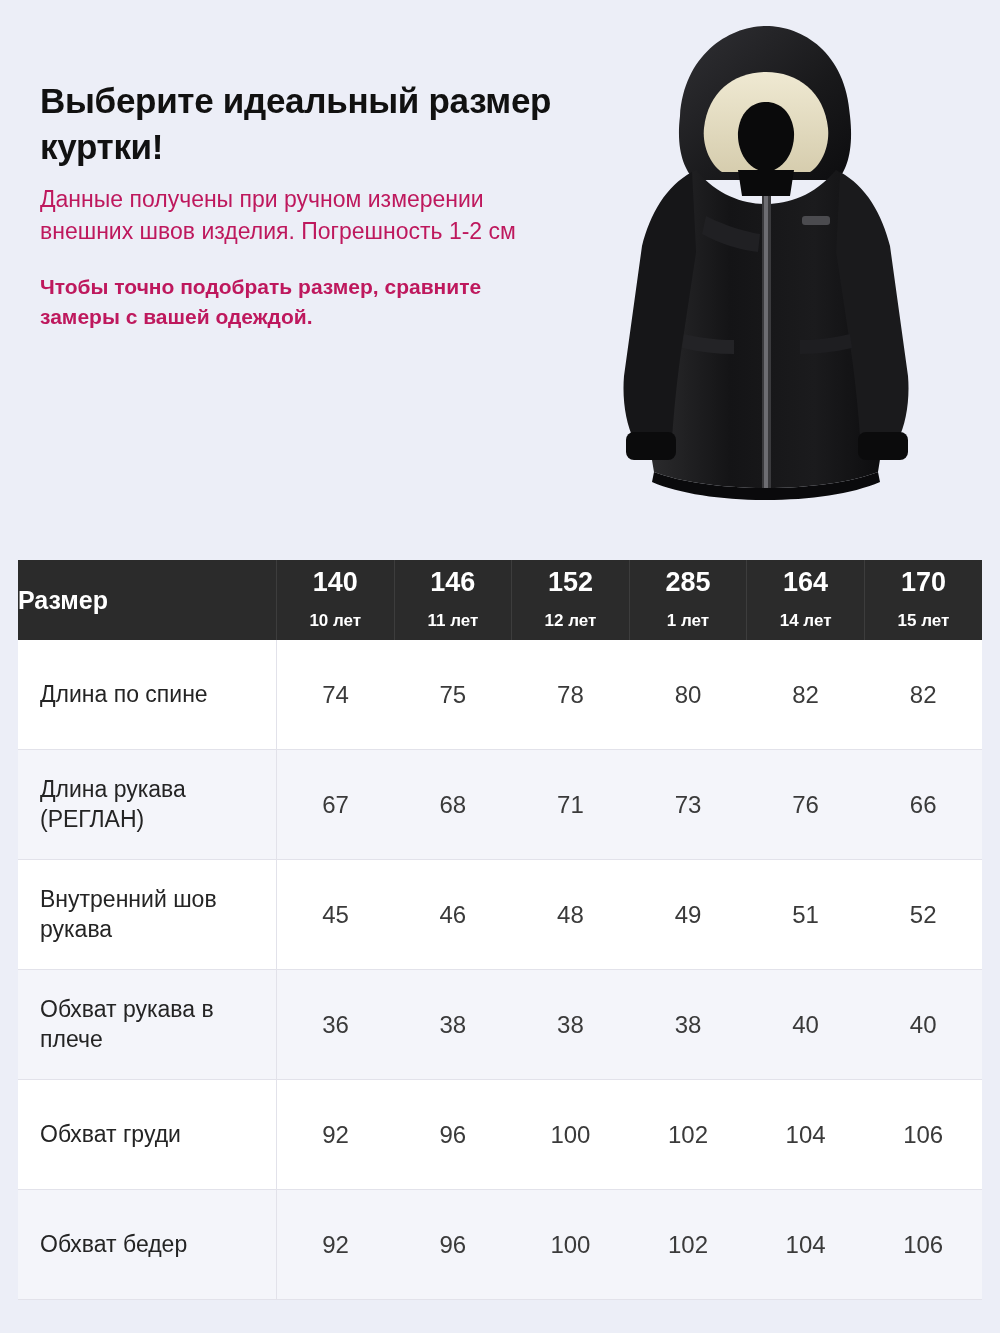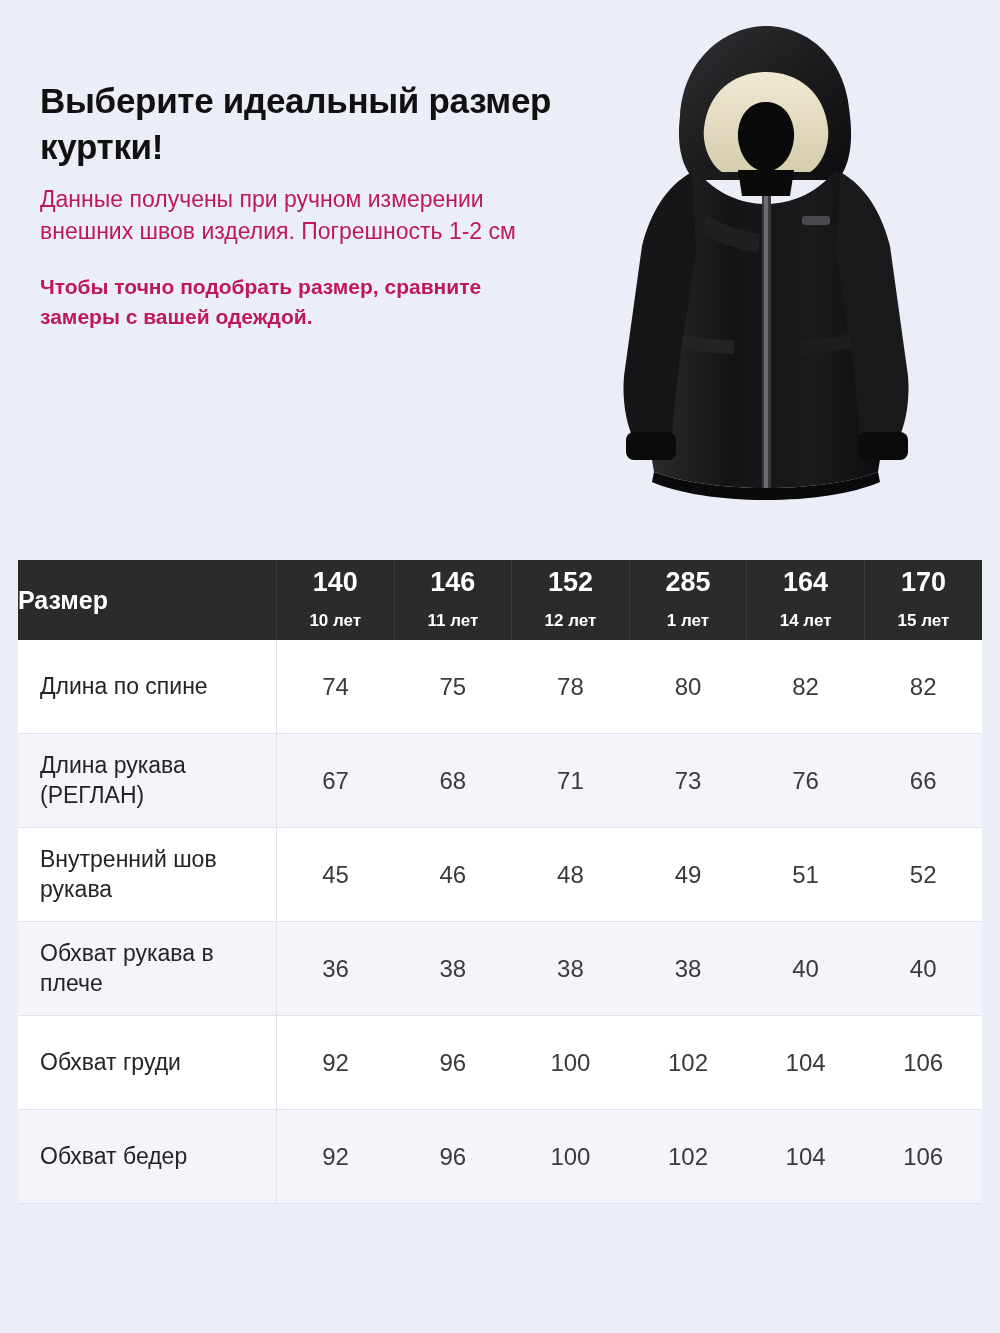--- a/index.html
+++ b/index.html
@@ -107,21 +107,21 @@
     line-height: 1.3;
     margin-top: 14px;
   }
   table.size-table tbody td {
     height: 93px;
     font-size: 24px;
     color: #3a3a3a;
     text-align: center;
     vertical-align: middle;
     border-bottom: 1px solid #e2e2ea;
-    padding: 0;
+    padding: 8px;
   }
   table.size-table tbody td.row-label {
     text-align: left;
     padding-left: 22px;
     font-size: 23px;
     line-height: 1.28;
     color: #242424;
     border-right: 1px solid #e2e2ea;
   }
   table.size-table tbody tr:nth-child(even) td {

